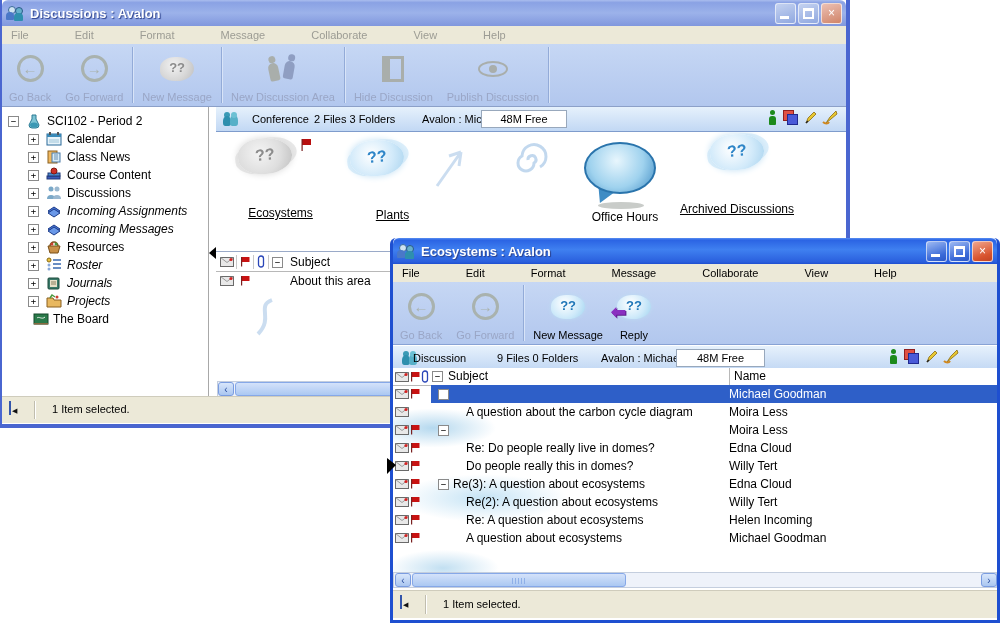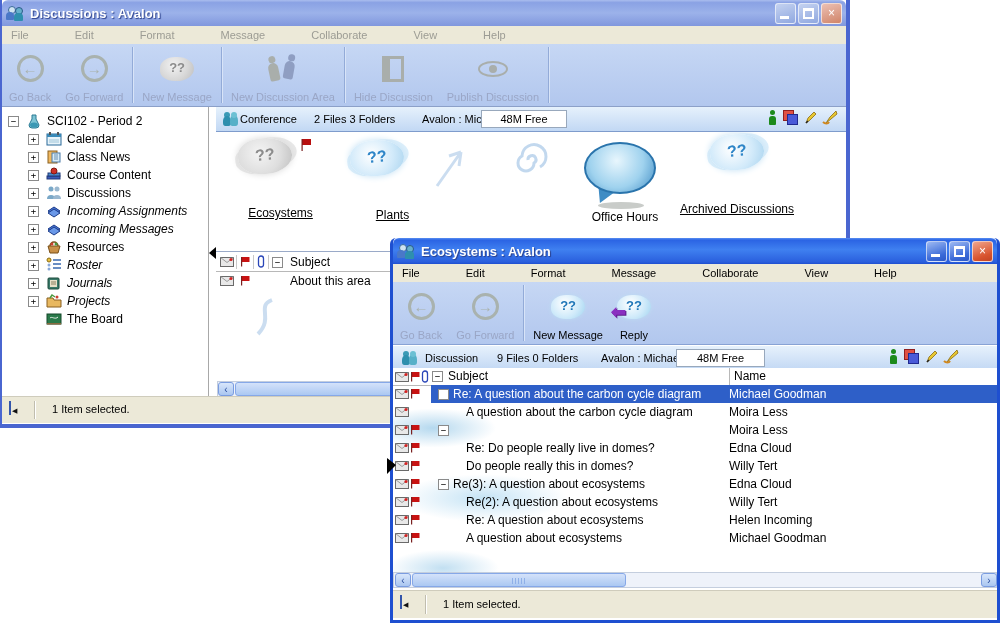--- a/index.html
+++ b/index.html
@@ -333,21 +333,21 @@
           </div>
           <div class="tree-row it" style="padding-left: 26px;">
             <span class="expand-box">+</span>
             <span class="tree-icon"><svg width="16" height="16">
                 <path d="M1 5 h6 l1 2 h7 v7 h-14 Z" fill="#e8b860" stroke="#8a6020"></path>
                 <path d="M4 5 l2 -3 l3 2" stroke="#4a9a40" fill="none" stroke-width="1.5"></path>
                 <circle cx="11" cy="4" r="1.5" fill="#cc4030"></circle>
               </svg></span>
             <span class="tree-label">Projects</span>
           </div>
-          <div class="tree-row" style="padding-left: 26px;">
+          <div class="tree-row" style="padding-left: 12px; text-align: center;">
             <span class="expand-spacer"></span>
             <span class="tree-icon"><svg width="16" height="16">
                 <rect x="1" y="3" width="14" height="10" fill="#2a7a4a" stroke="#14482a"></rect>
                 <path d="M4 7 C6 5,9 9,12 6" stroke="#e8f0e8" fill="none"></path>
                 <rect x="1" y="12" width="14" height="1.5" fill="#8a6a40"></rect>
               </svg></span>
             <span class="tree-label">The Board</span>
           </div>
         </div>
     </div>
@@ -357,21 +357,21 @@
     </div>
 
     <div class="abs" style="left:214px;top:0;width:630px;height:290px;overflow:hidden;">
       <div class="infobar" style="top:0;">
         <span class="ib" style="left:6px;">
             <span class="minipeople">
               <i class="m1"></i>
               <i class="m2"></i>
             </span>
           </span>
-        <span class="ib" style="left:24px;">Conference</span>
+        <span class="ib" style="left:36px;">Conference</span>
         <span class="ib" style="left:98px;">2 Files 3 Folders</span>
         <span class="ib" style="left:206px;">Avalon : Michael Goodman</span>
         <span class="freebox" style="left:265px;width:84px;">48M Free</span>
         <span class="ib-icons" style="right:8px;">
           <span class="greenman"></span>
           <span class="layers"></span>
           <svg width="12" height="15">
               <path d="M2 13 L4 8 L10 2 L12 4 L6 10 Z" fill="#e8c830" stroke="#8a6a10" stroke-width="0.8"></path>
               <path d="M2 13 L4 11" stroke="#222" stroke-width="1.5"></path>
             </svg>
@@ -549,21 +549,21 @@
     </div>
   </div>
 
   <div class="infobar" style="top:108px;">
     <span class="ib" style="left:8px;">
         <span class="minipeople">
           <i class="m1"></i>
           <i class="m2"></i>
         </span>
       </span>
-    <span class="ib" style="left:32px;">Discussion</span>
+    <span class="ib" style="left:20px;">Discussion</span>
     <span class="ib" style="left:104px;">9 Files 0 Folders</span>
     <span class="ib" style="left:208px;">Avalon : Michael Goodman</span>
     <span class="freebox" style="left:283px;width:87px;">48M Free</span>
     <span class="ib-icons" style="right:38px;">
       <span class="greenman"></span>
       <span class="layers"></span>
       <svg width="12" height="15">
           <path d="M2 13 L4 8 L10 2 L12 4 L6 10 Z" fill="#e8c830" stroke="#8a6a10" stroke-width="0.8"></path>
           <path d="M2 13 L4 11" stroke="#222" stroke-width="1.5"></path>
         </svg>
@@ -603,21 +603,20 @@
               <rect x="0.5" y="0.5" width="13" height="9" fill="#e8e8e8" stroke="#6a6a6a"></rect>
               <path d="M0.5 0.5 L7 5.5 L13.5 0.5" fill="none" stroke="#9a9a9a"></path>
               <circle cx="11" cy="2.5" r="1.6" fill="#d42222"></circle>
             </svg></span>
           <span class="cell-icon" style="left: 17px;"><svg width="11" height="11">
               <path d="M1.5 1 L9.5 1 L9.5 6 L1.5 6 Z" fill="#c81212"></path>
               <rect x="1" y="1" width="1.2" height="9.5" fill="#7a2020"></rect>
             </svg></span>
           <span class="rowmain">
             <span class="expand-box rowminus">−</span>
-            <span class="subj" style="margin-left: 4px;">Re: A question about the carbon cycle diagram</span>
             <span class="cell-name">Michael Goodman</span>
           </span>
         </div>
         <div class="trow">
           <span class="cell-icon" style="left: 2px;"><svg width="14" height="10">
               <rect x="0.5" y="0.5" width="13" height="9" fill="#e8e8e8" stroke="#6a6a6a"></rect>
               <path d="M0.5 0.5 L7 5.5 L13.5 0.5" fill="none" stroke="#9a9a9a"></path>
               <circle cx="11" cy="2.5" r="1.6" fill="#d42222"></circle>
             </svg></span>
           <span class="rowmain">

